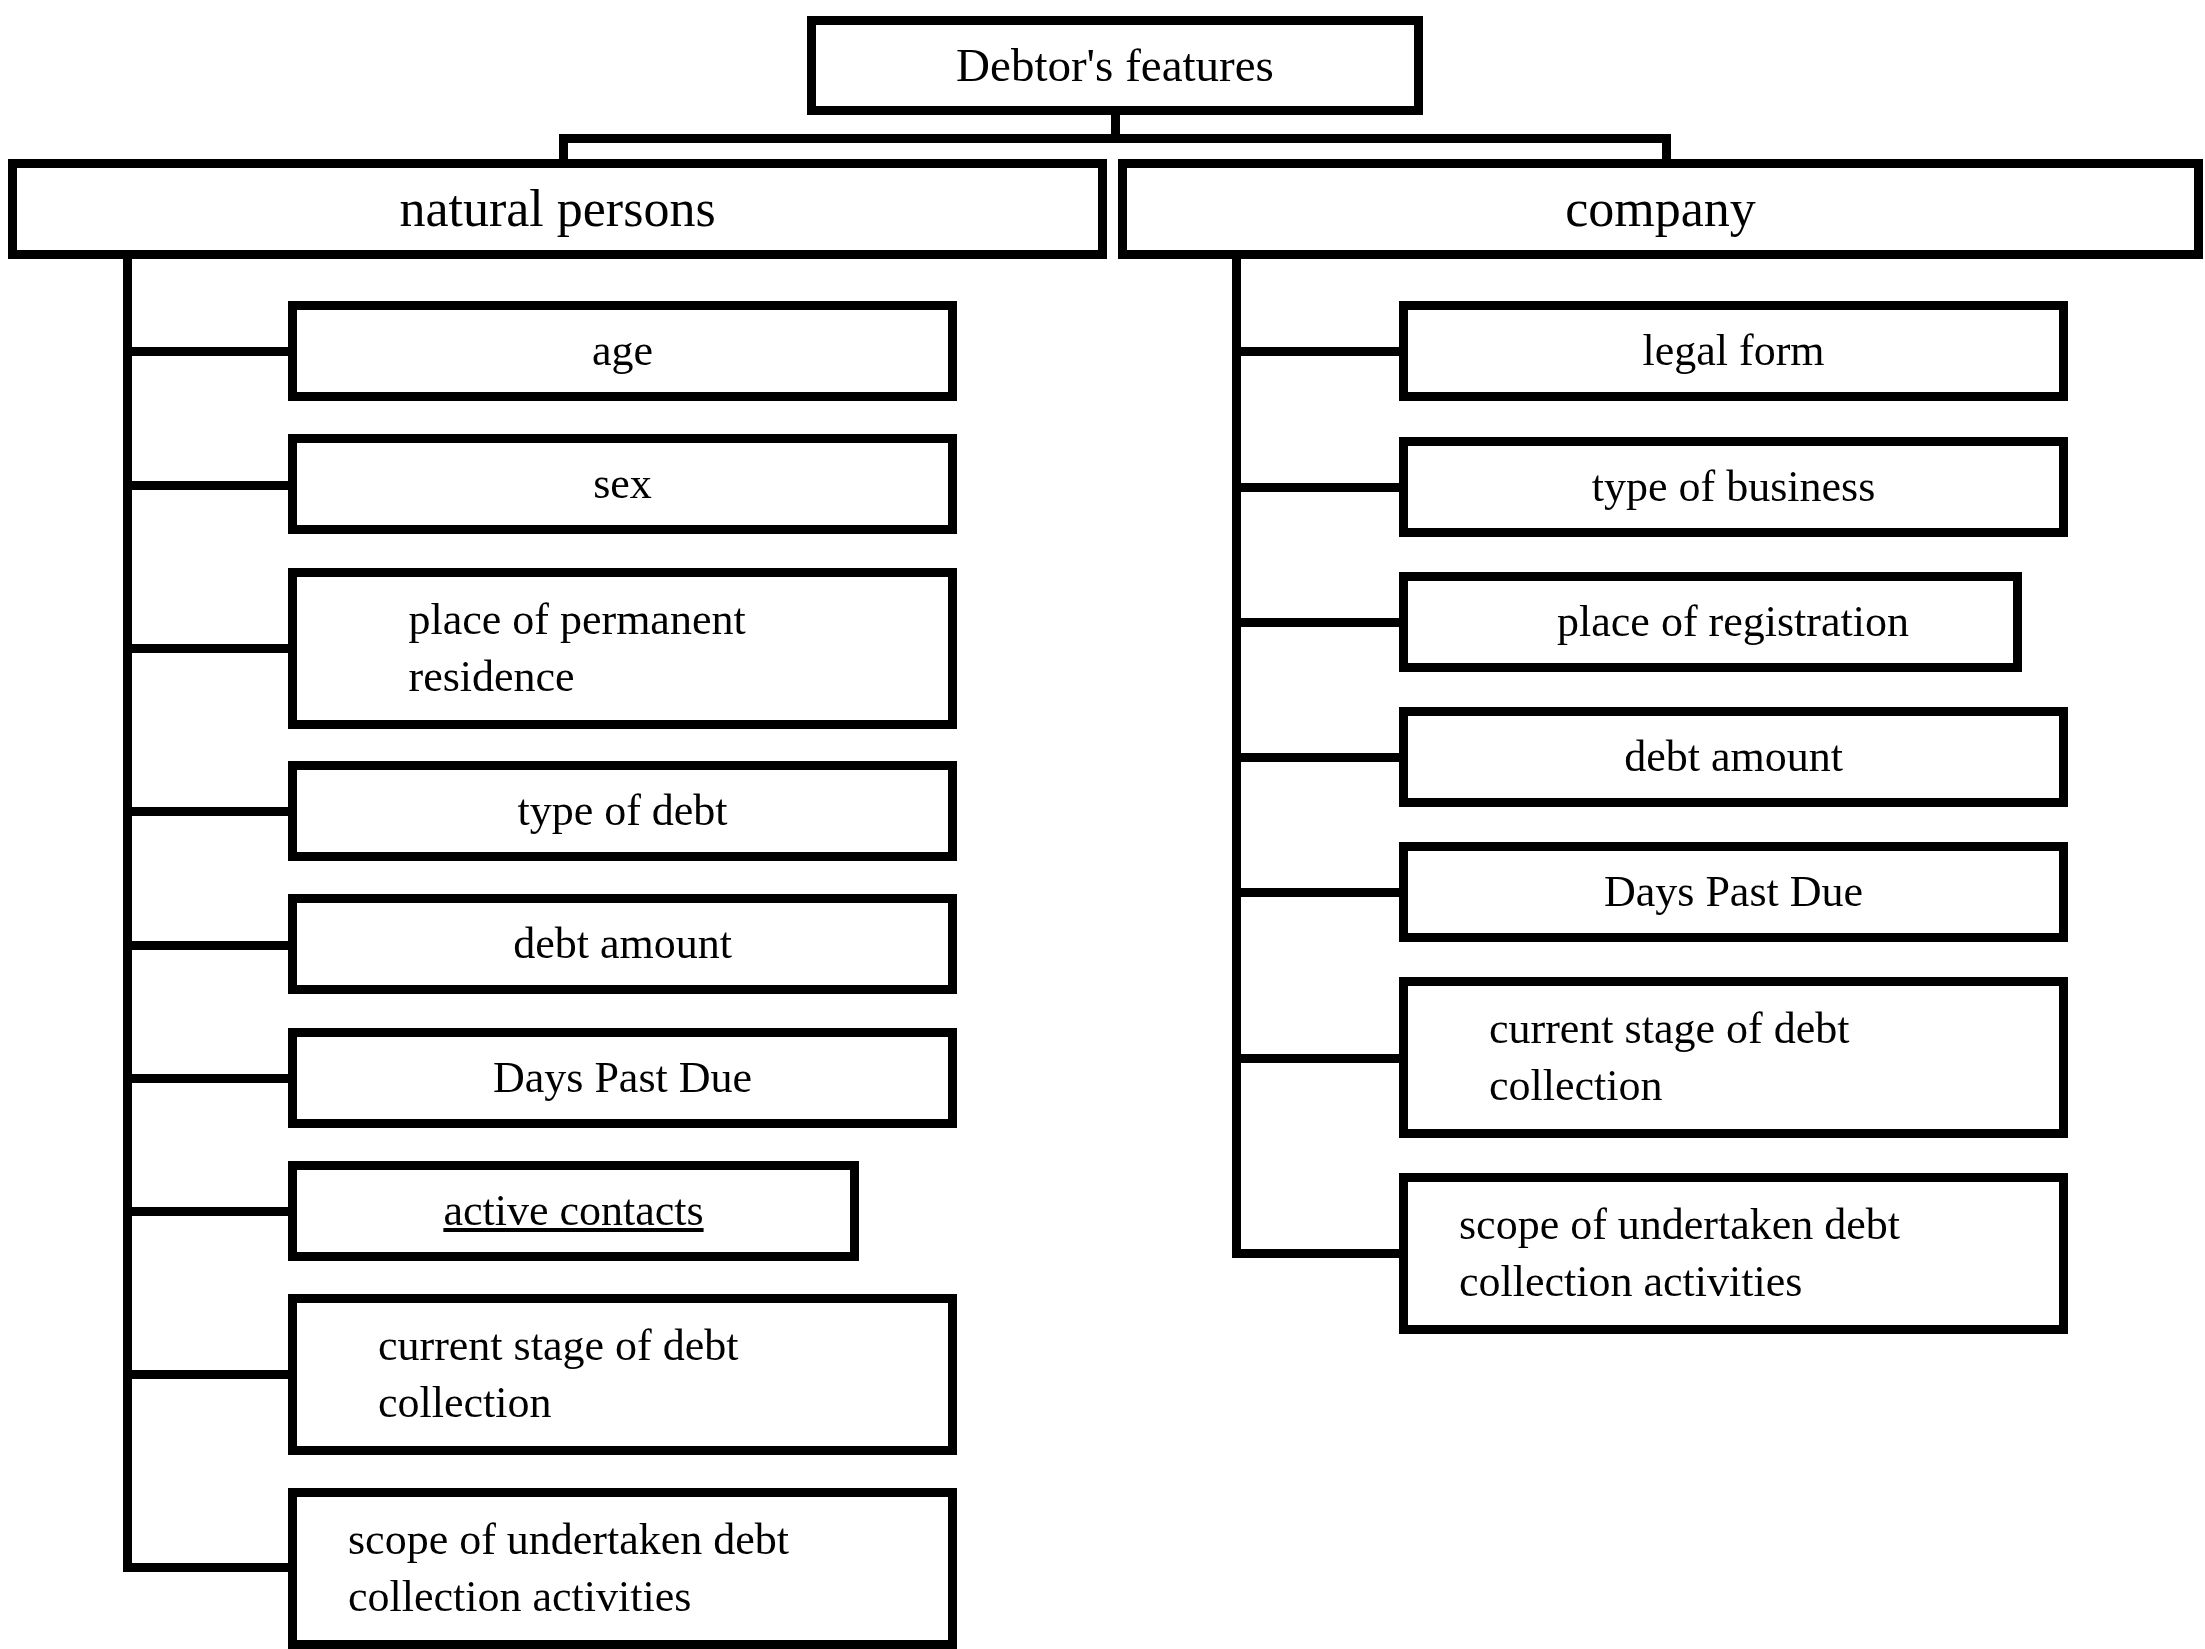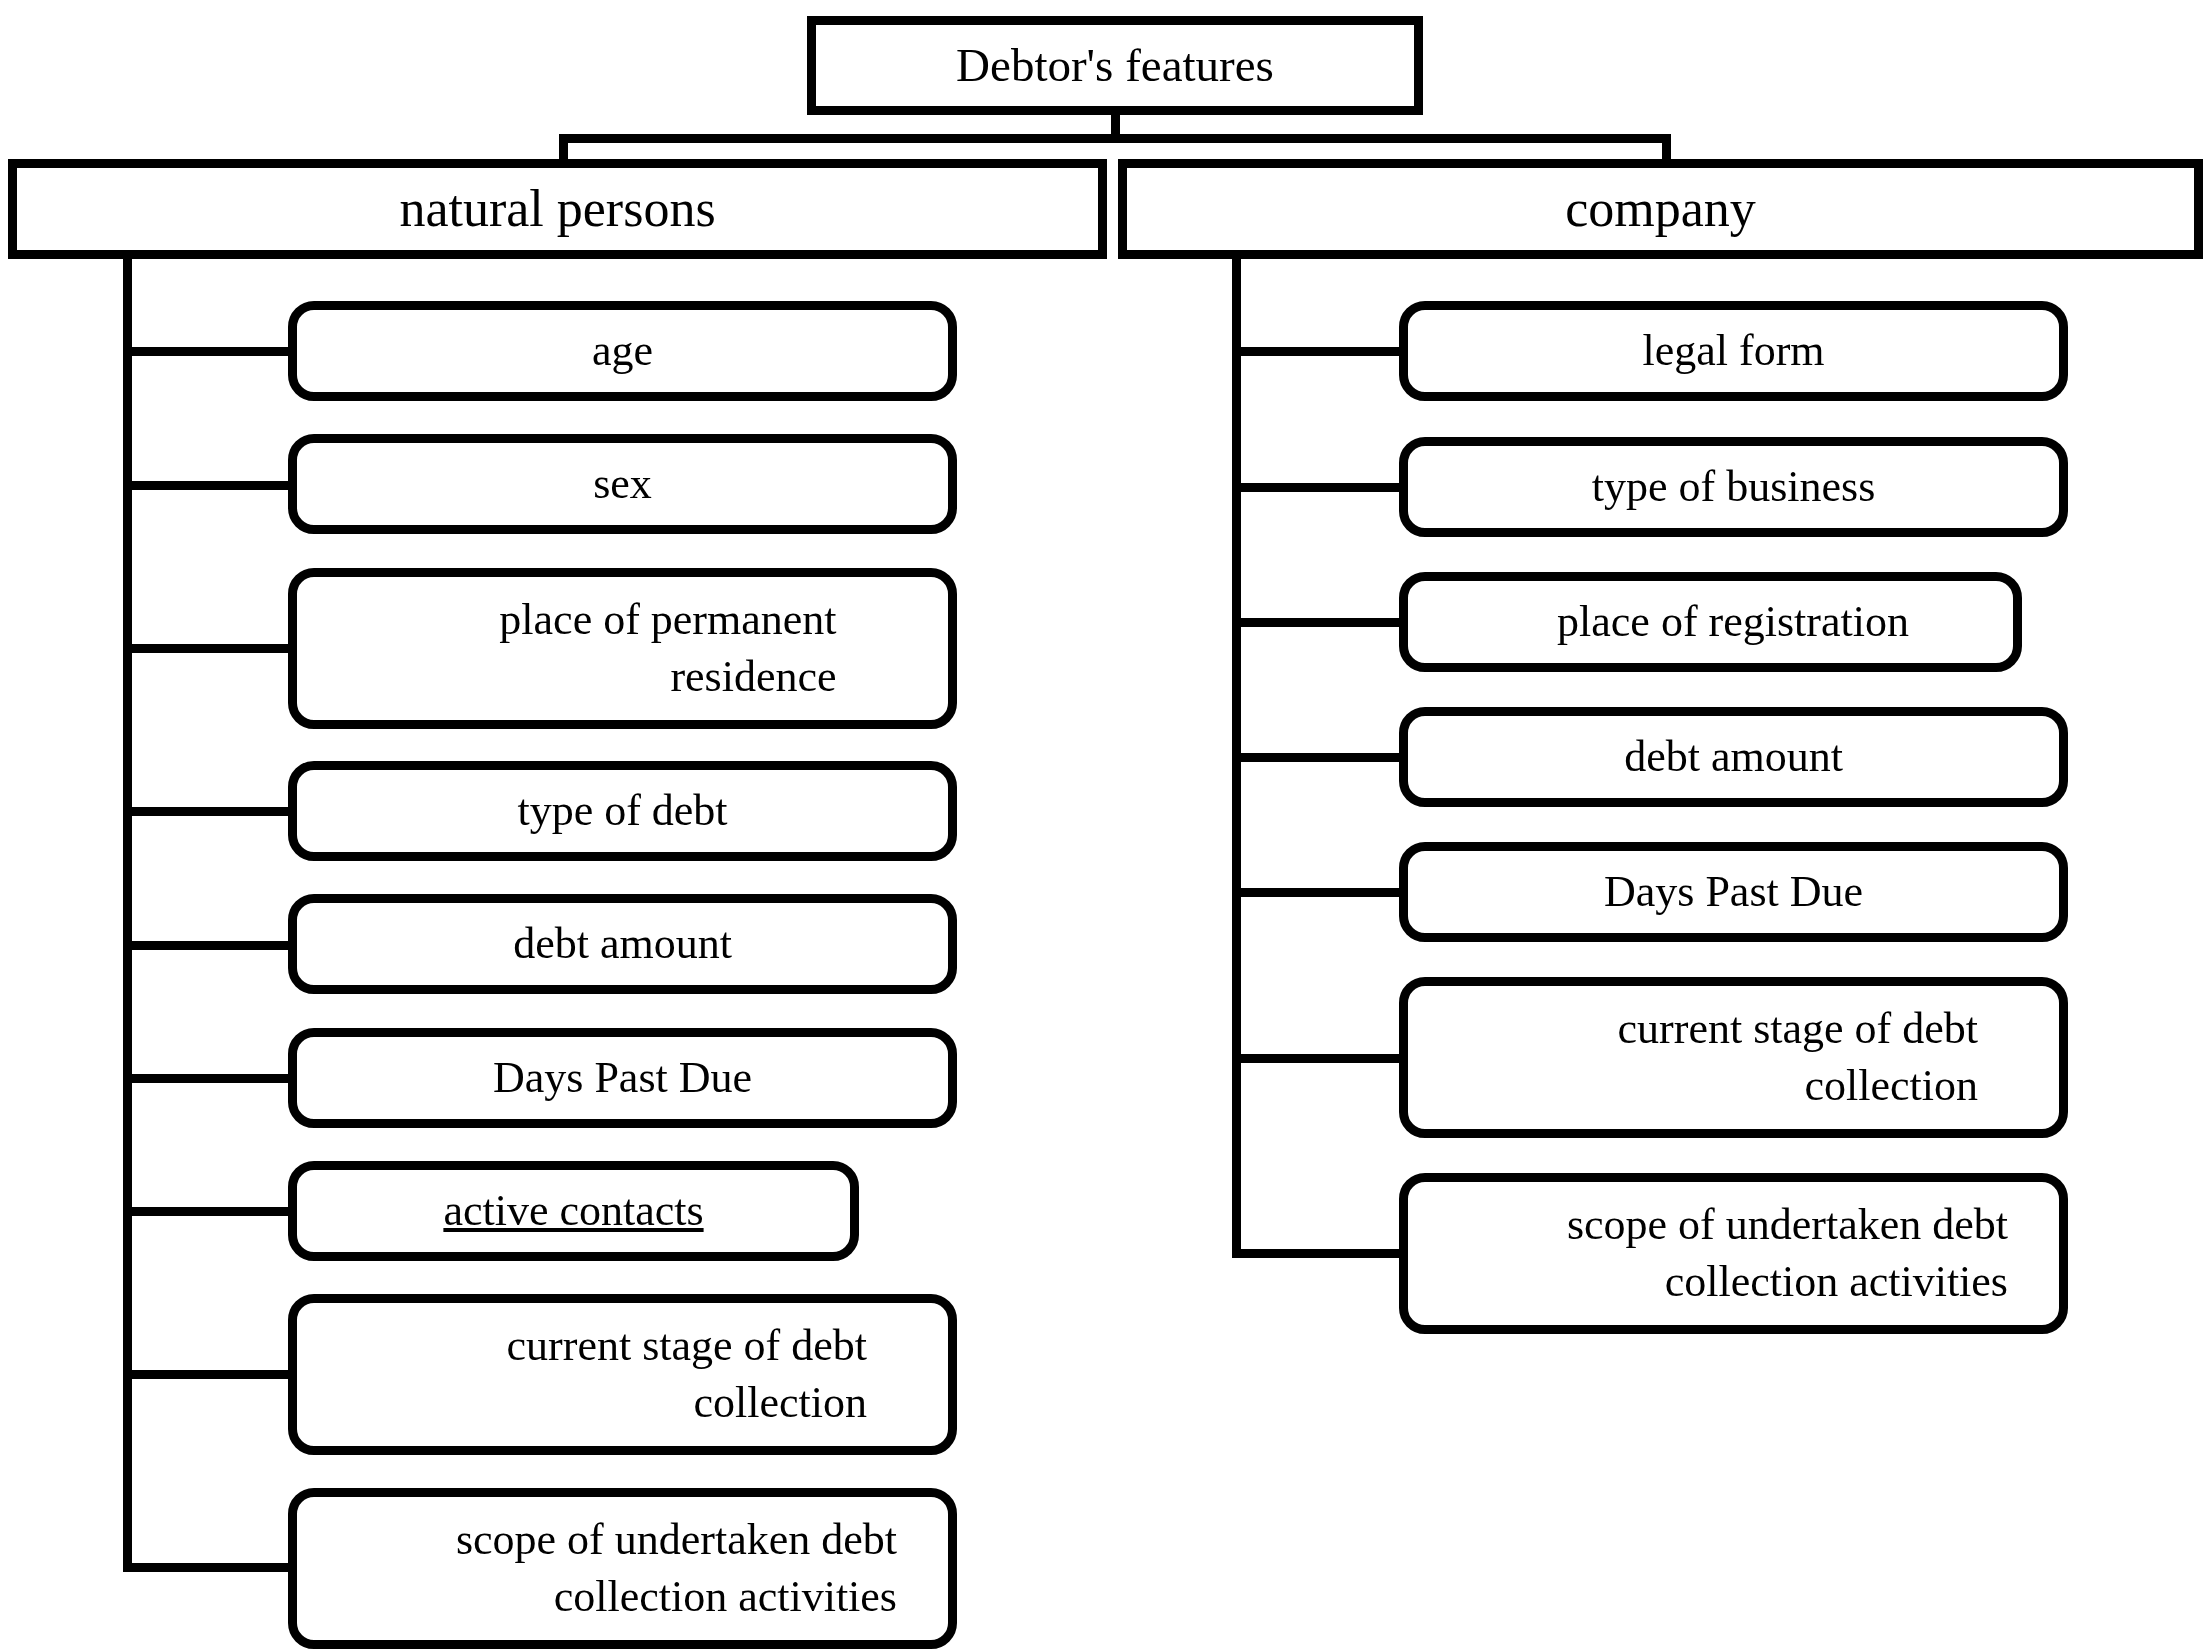--- a/index.html
+++ b/index.html
@@ -17,30 +17,30 @@
     color: #000000;
   }
   .box {
     position: absolute;
     box-sizing: border-box;
     border: 9.4px solid #000000;
     background: #ffffff;
     display: flex;
     align-items: center;
     justify-content: center;
-    text-align: right;
+    text-align: left;
     line-height: 1.28;
     z-index: 2;
   }
   .box .lbl {
     display: inline-block;
   }
   .root-box   { font-size: 47px; }
   .group-box  { font-size: 52px; }
-  .leaf-box   { font-size: 44px; border-radius: 26px; }
+  .leaf-box   { font-size: 44px; }
   .line {
     position: absolute;
     background: #000000;
     z-index: 1;
   }
   
   .wrap-place   .lbl { max-width: 428px; }
   .wrap-current .lbl { max-width: 489px; }
   .wrap-scope   .lbl { max-width: 549px; }
 </style>

